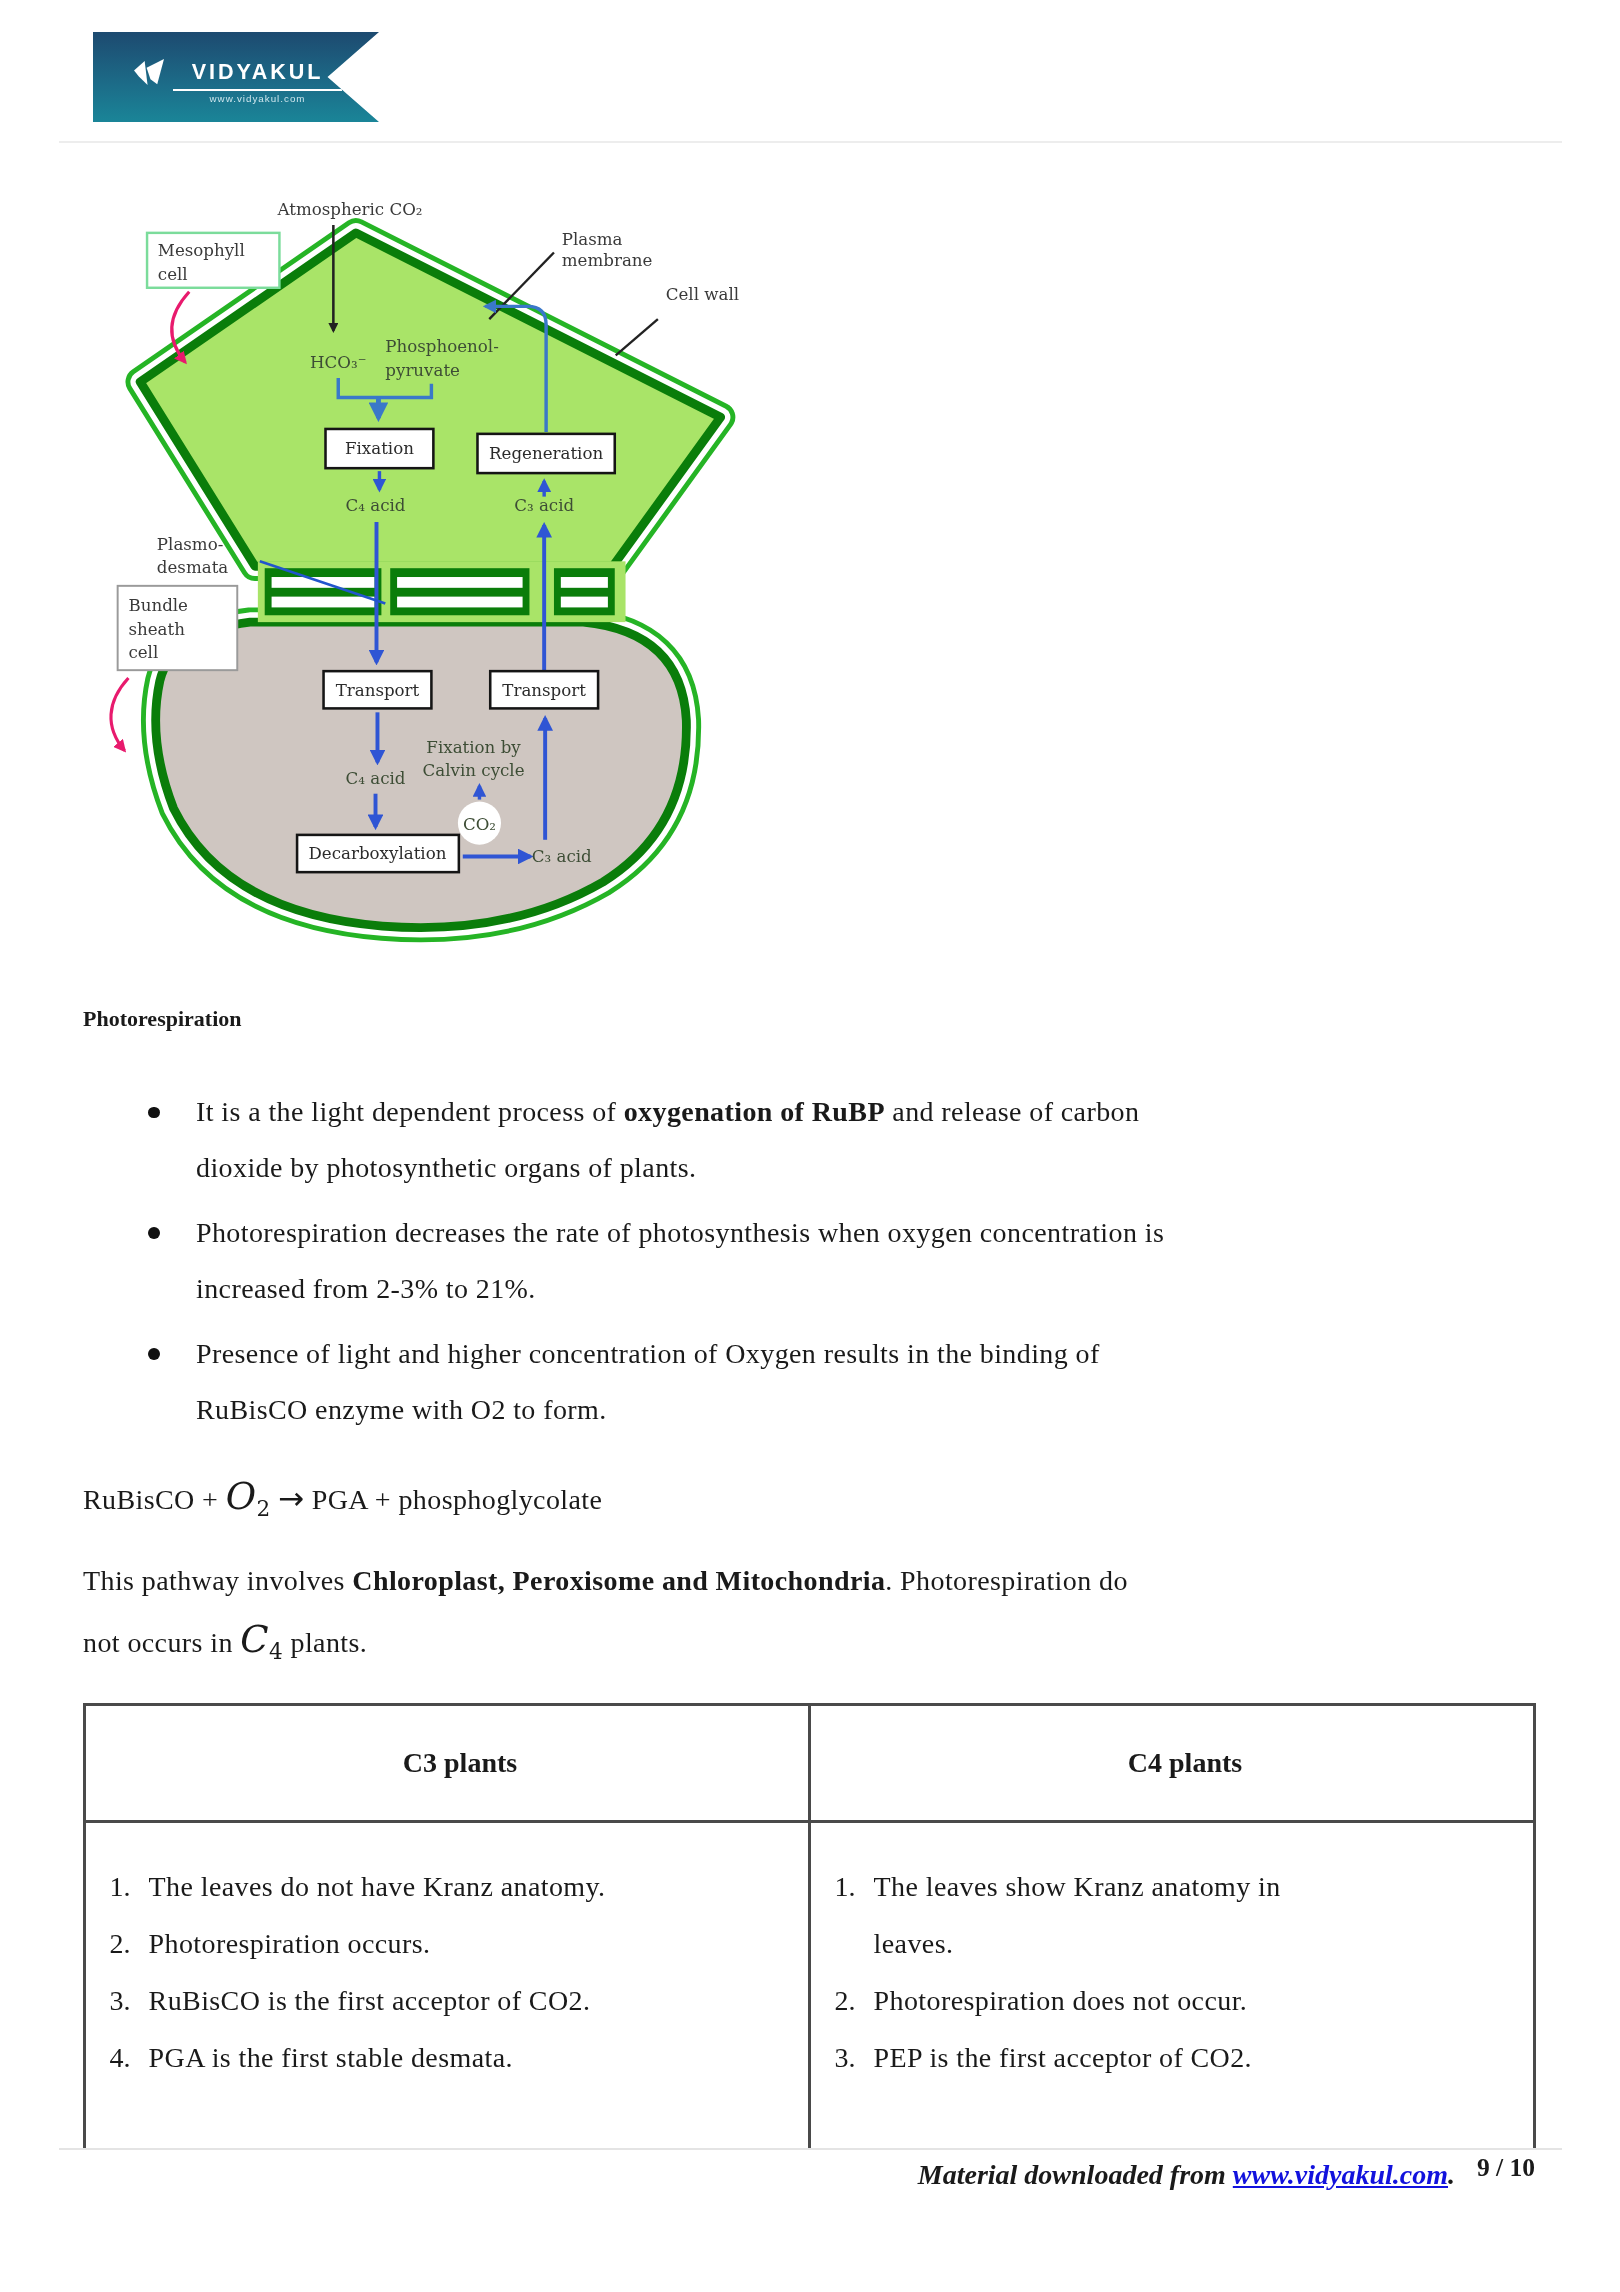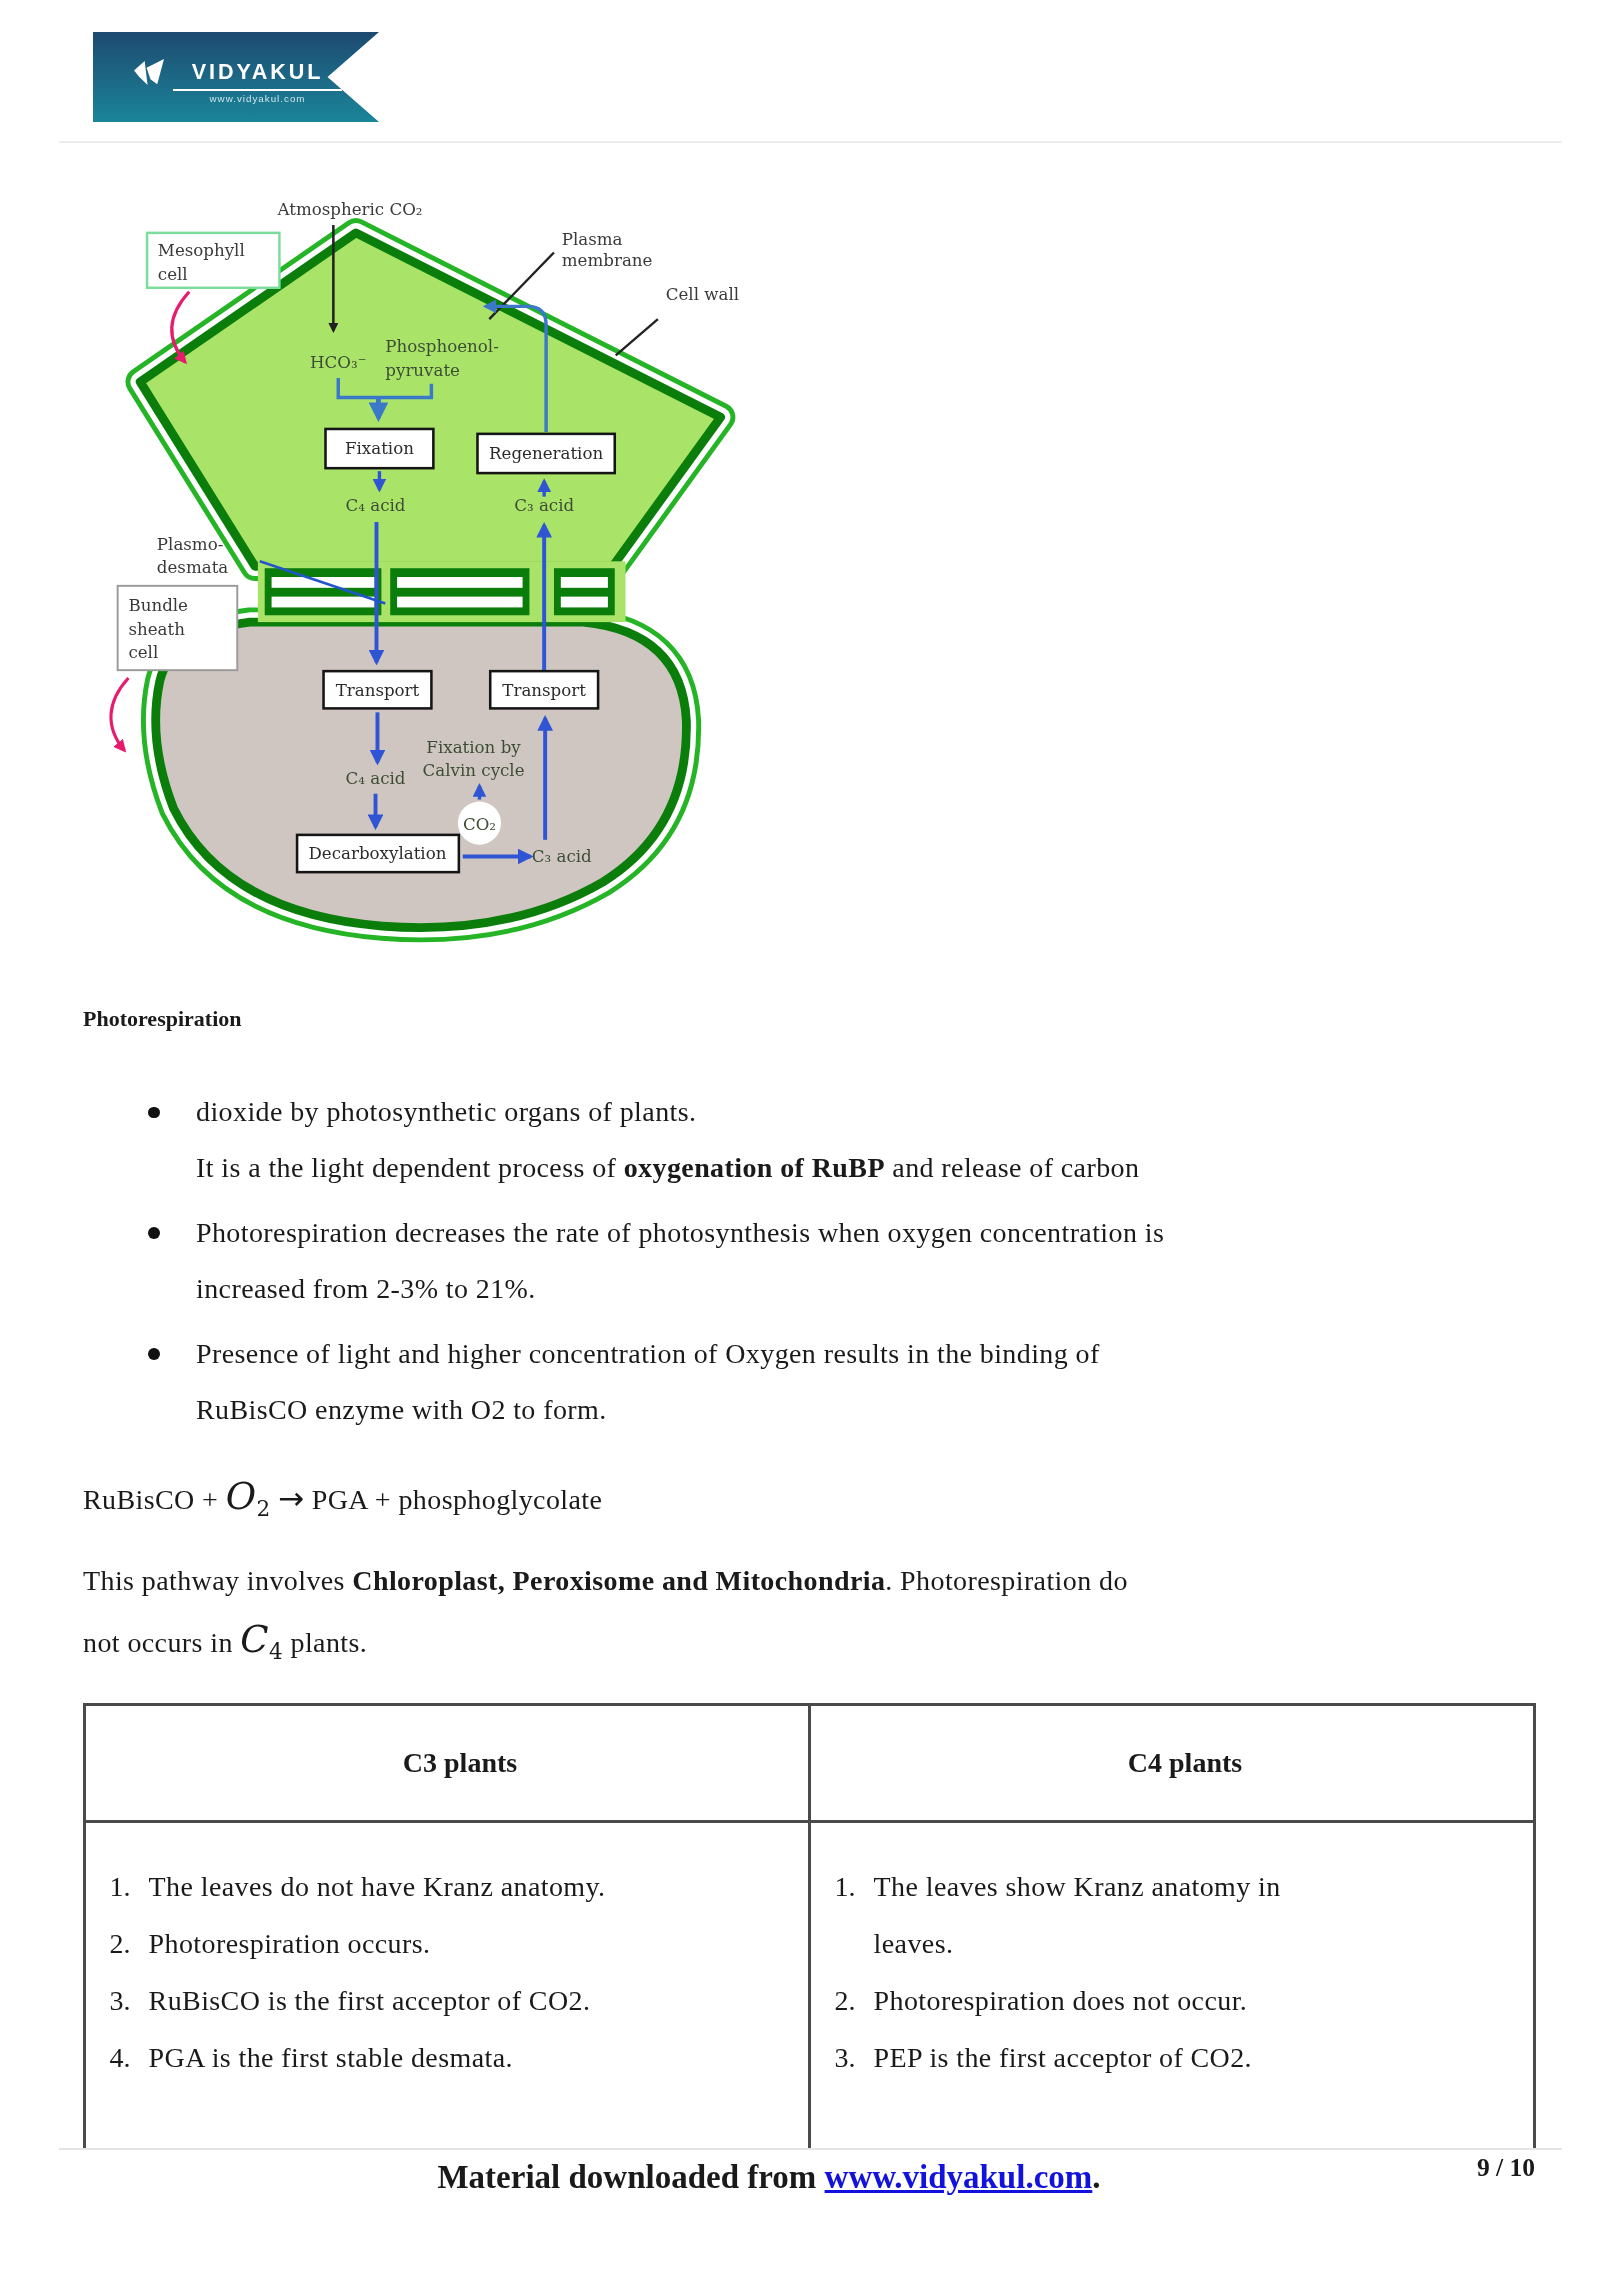--- a/index.html
+++ b/index.html
@@ -61,22 +61,22 @@
   .numlist li { position:relative; counter-increment:n; padding-left:43px; }
   .numlist li::before {
     content:counter(n) "."; position:absolute; left:3.9px; top:0;
     font-size:28px; line-height:57px;
   }
   .numlist .line { line-height:57px; }
 
   
   .foot-rule { position:absolute; left:59px; top:2148px; width:1503px; height:2px; background:#e4e4e4; }
   .footer-text {
-    position:absolute; left:83px; top:2159px; width:1372px; text-align:center;
-    font-size:33px; font-weight:bold;
+    position:absolute; left:83px; top:2159px; width:1372px; text-align:right;
+    font-size:28px; font-weight:bold;font-style:italic;
   }
   .footer-text a { color:#1212dd; text-decoration:underline; }
   .page-num {
     position:absolute; left:1372px; top:2153px; width:163px; text-align:right;
     font-size:25.5px; font-weight:bold;
   }
 </style>
 </head>
 <body>
 
@@ -219,22 +219,22 @@
       <text class="dg-box-t" x="290" y="697" text-anchor="middle">Decarboxylation</text>
     </g>
     <line x1="377" y1="694" x2="446" y2="694" stroke="#2f55d4" stroke-width="4" marker-end="url(#mB)"></line>
     <text class="dg-meta" x="478" y="700" text-anchor="middle">C₃ acid</text>
     <line x1="461" y1="677" x2="461" y2="553" stroke="#2f55d4" stroke-width="4" marker-end="url(#mB)"></line>
   </svg>
 
   <h2 class="heading">Photorespiration</h2>
   <ul class="bullets">
       <li>
+        <div class="line"><span class="run">It is a the light dependent process of </span><span class="run b">oxygenation of RuBP</span><span class="run"> and release of carbon</span></div>
         <div class="line"><span class="run">dioxide by photosynthetic organs of plants.</span></div>
-        <div class="line"><span class="run">It is a the light dependent process of </span><span class="run b">oxygenation of RuBP</span><span class="run"> and release of carbon</span></div>
       </li>
       <li>
         <div class="line"><span class="run">Photorespiration decreases the rate of photosynthesis when oxygen concentration is</span></div>
         <div class="line"><span class="run">increased from 2-3% to 21%.</span></div>
       </li>
       <li>
         <div class="line"><span class="run">Presence of light and higher concentration of Oxygen results in the binding of</span></div>
         <div class="line"><span class="run">RuBisCO enzyme with O2 to form.</span></div>
       </li>
     </ul>

